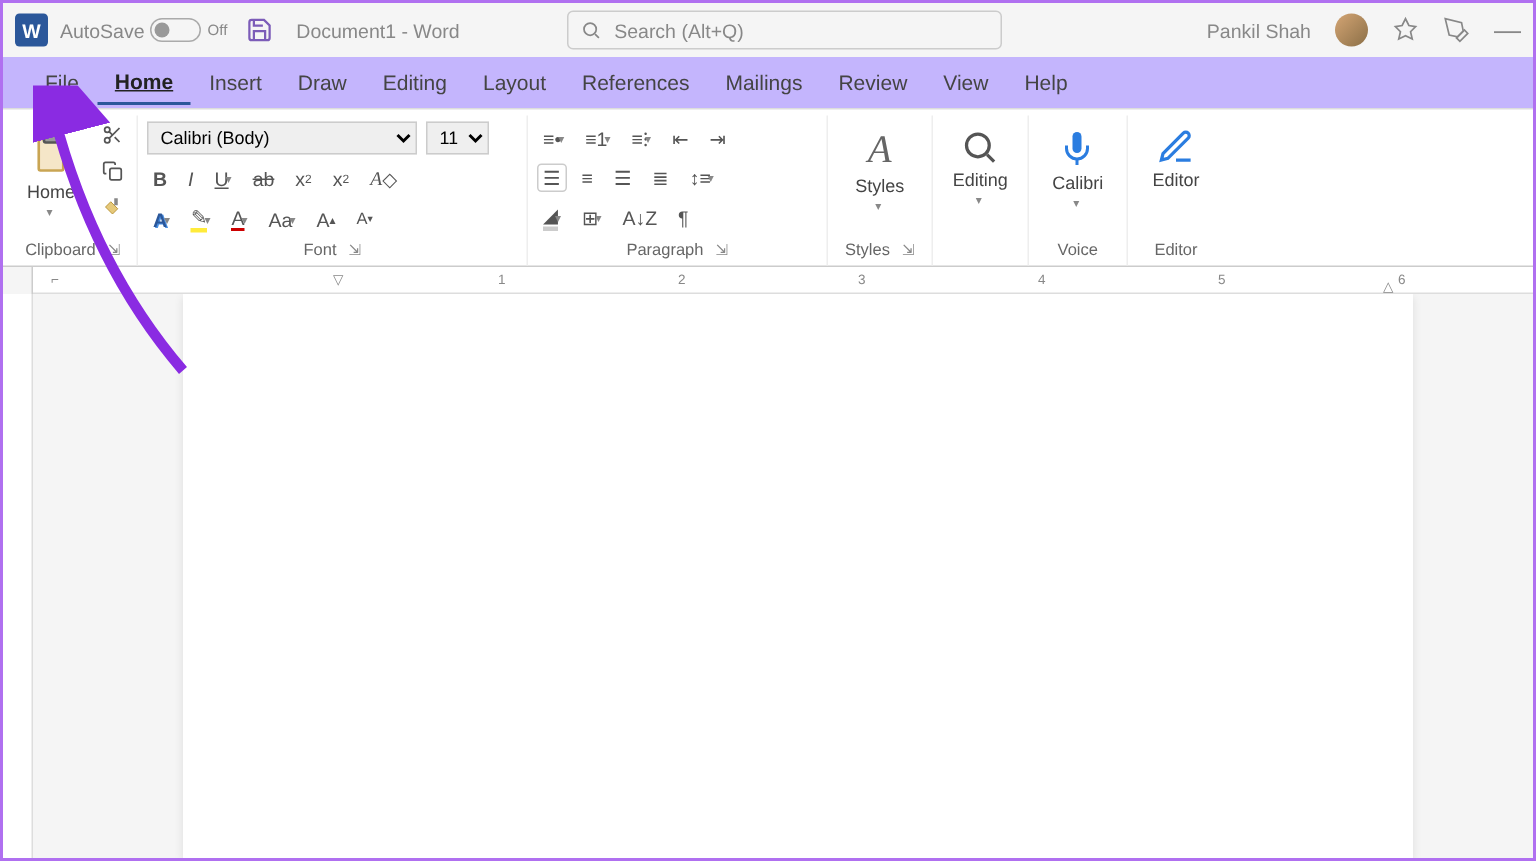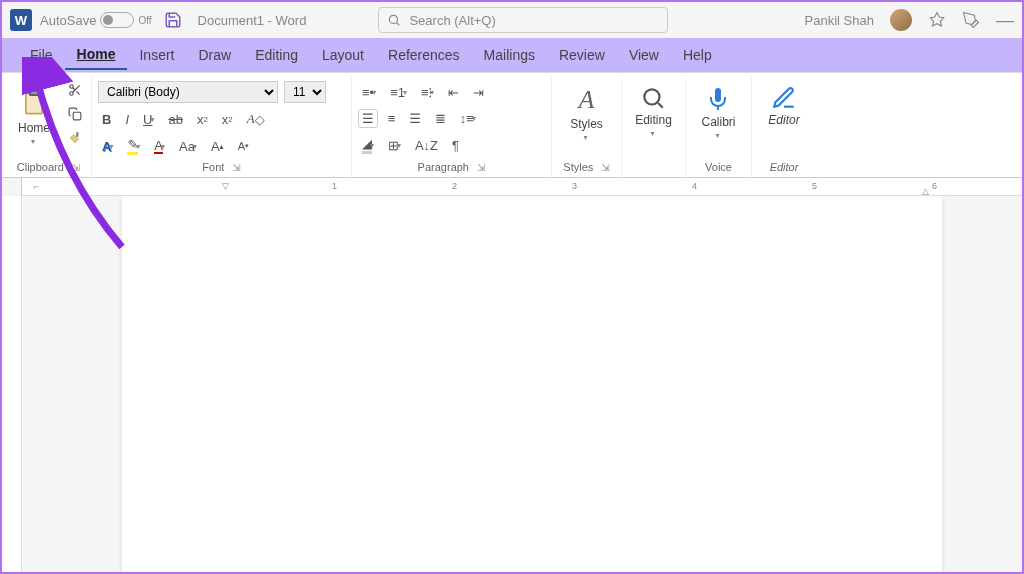--- a/index.html
+++ b/index.html
@@ -273,21 +273,21 @@
           </svg>
         <span class="blabel">Calibri</span>
         <span class="dd">▾</span>
       </div>
     </div>
     <div class="group-label">
         <span>Voice</span>
       </div>
   </div>
 
-  <div class="ribbon-group" style="width:64px;font-style:italic;">
+  <div class="ribbon-group" style="width:64px;">
     <div class="group-content" style="justify-content:center;">
       <div class="big-btn">
         <svg width="26" height="26" viewBox="0 0 24 24" fill="none" stroke="#2b7de0" stroke-width="2">
             <path d="M12 20h9"></path>
             <path d="M16.5 3.5a2.121 2.121 0 0 1 3 3L7 19l-4 1 1-4L16.5 3.5z"></path>
           </svg>
         <span class="blabel">Editor</span>
       </div>
     </div>
     <div class="group-label">

